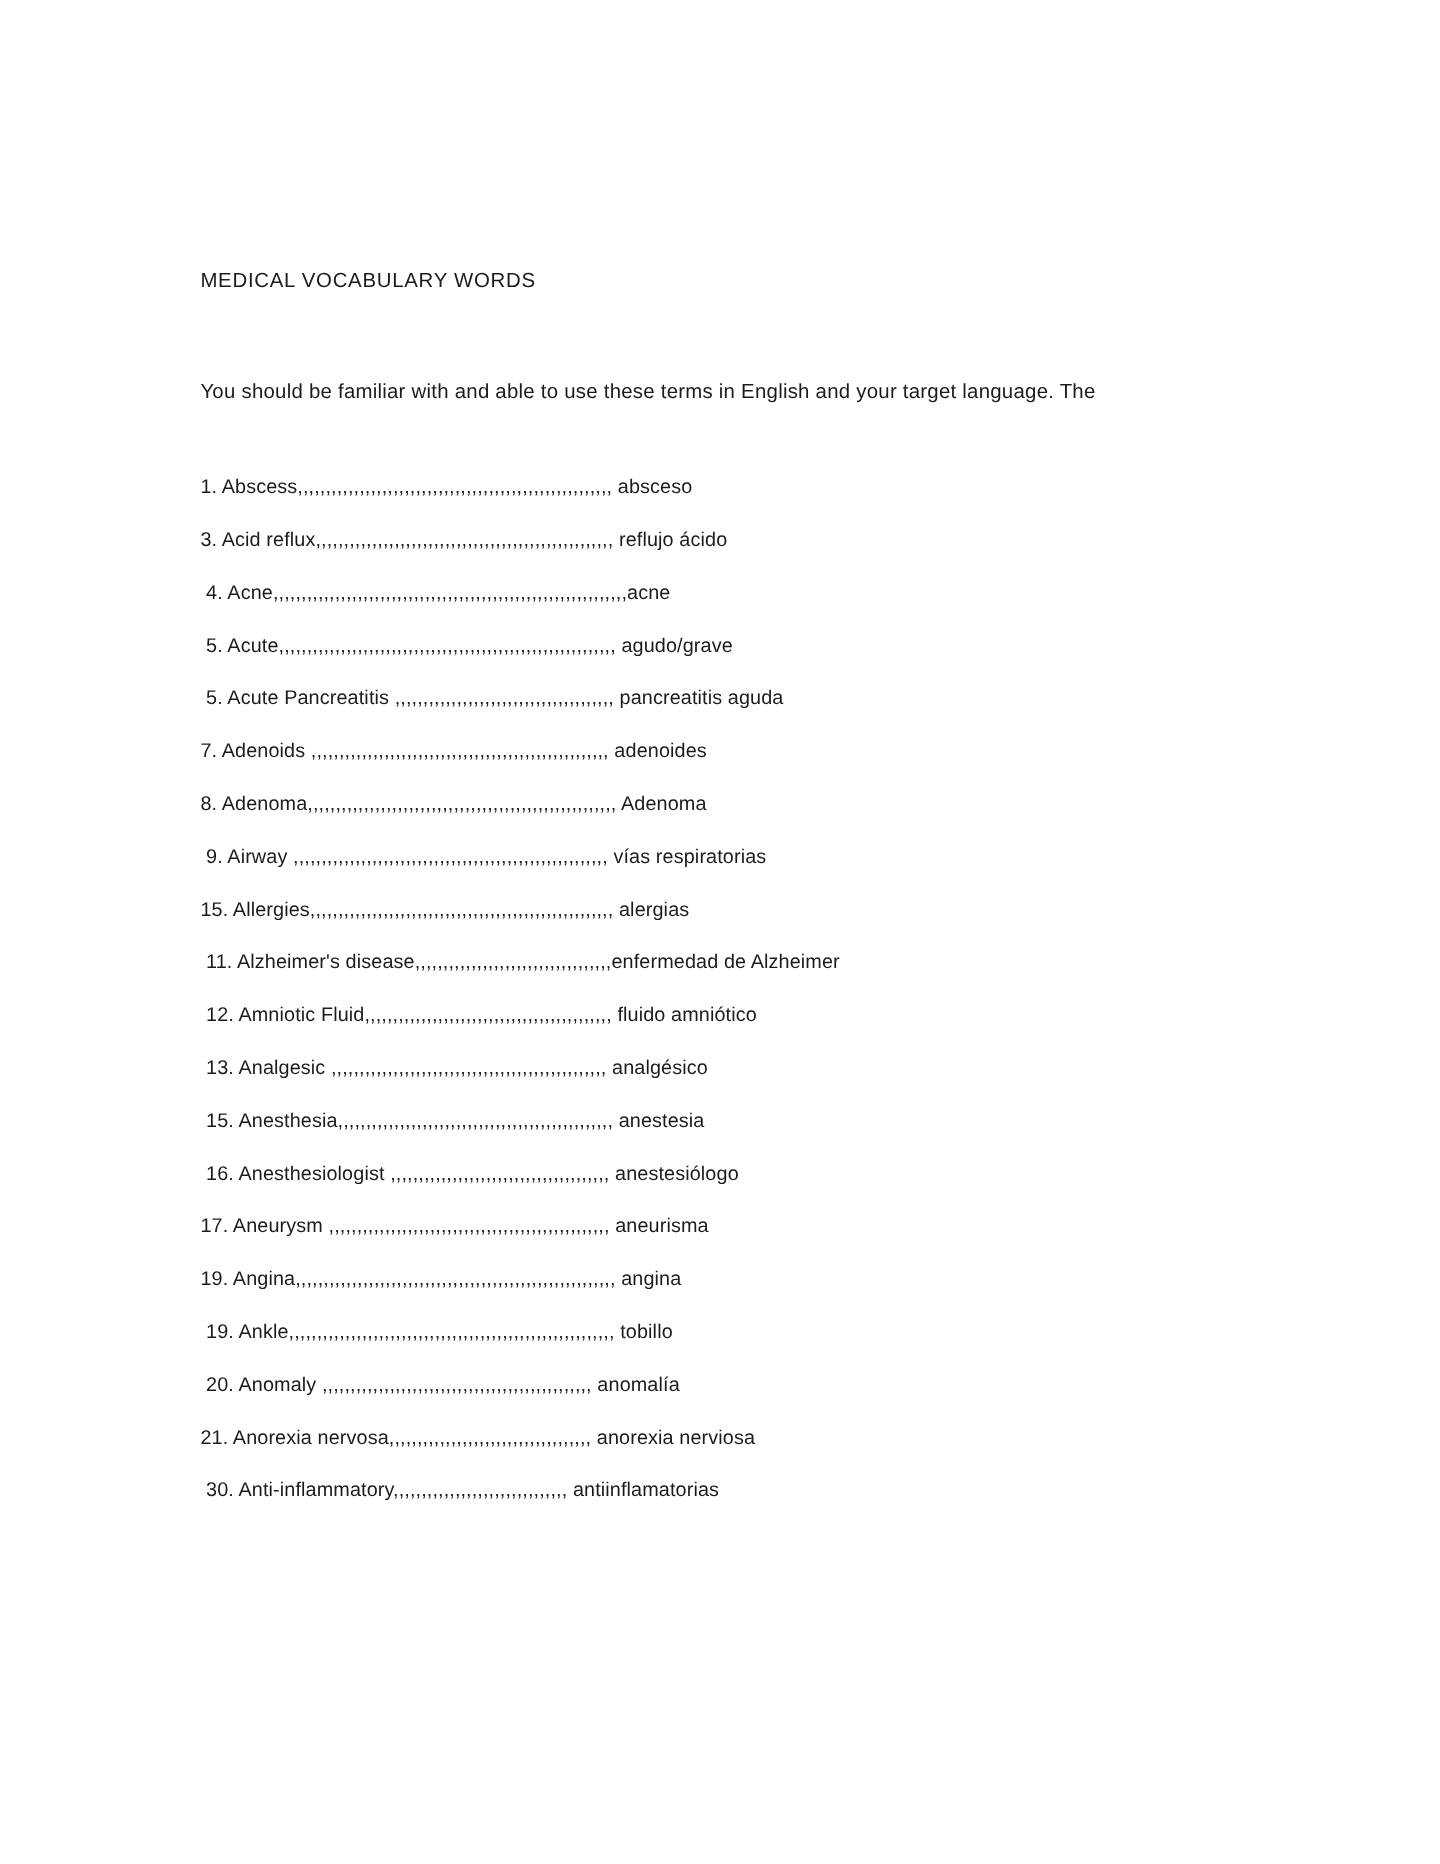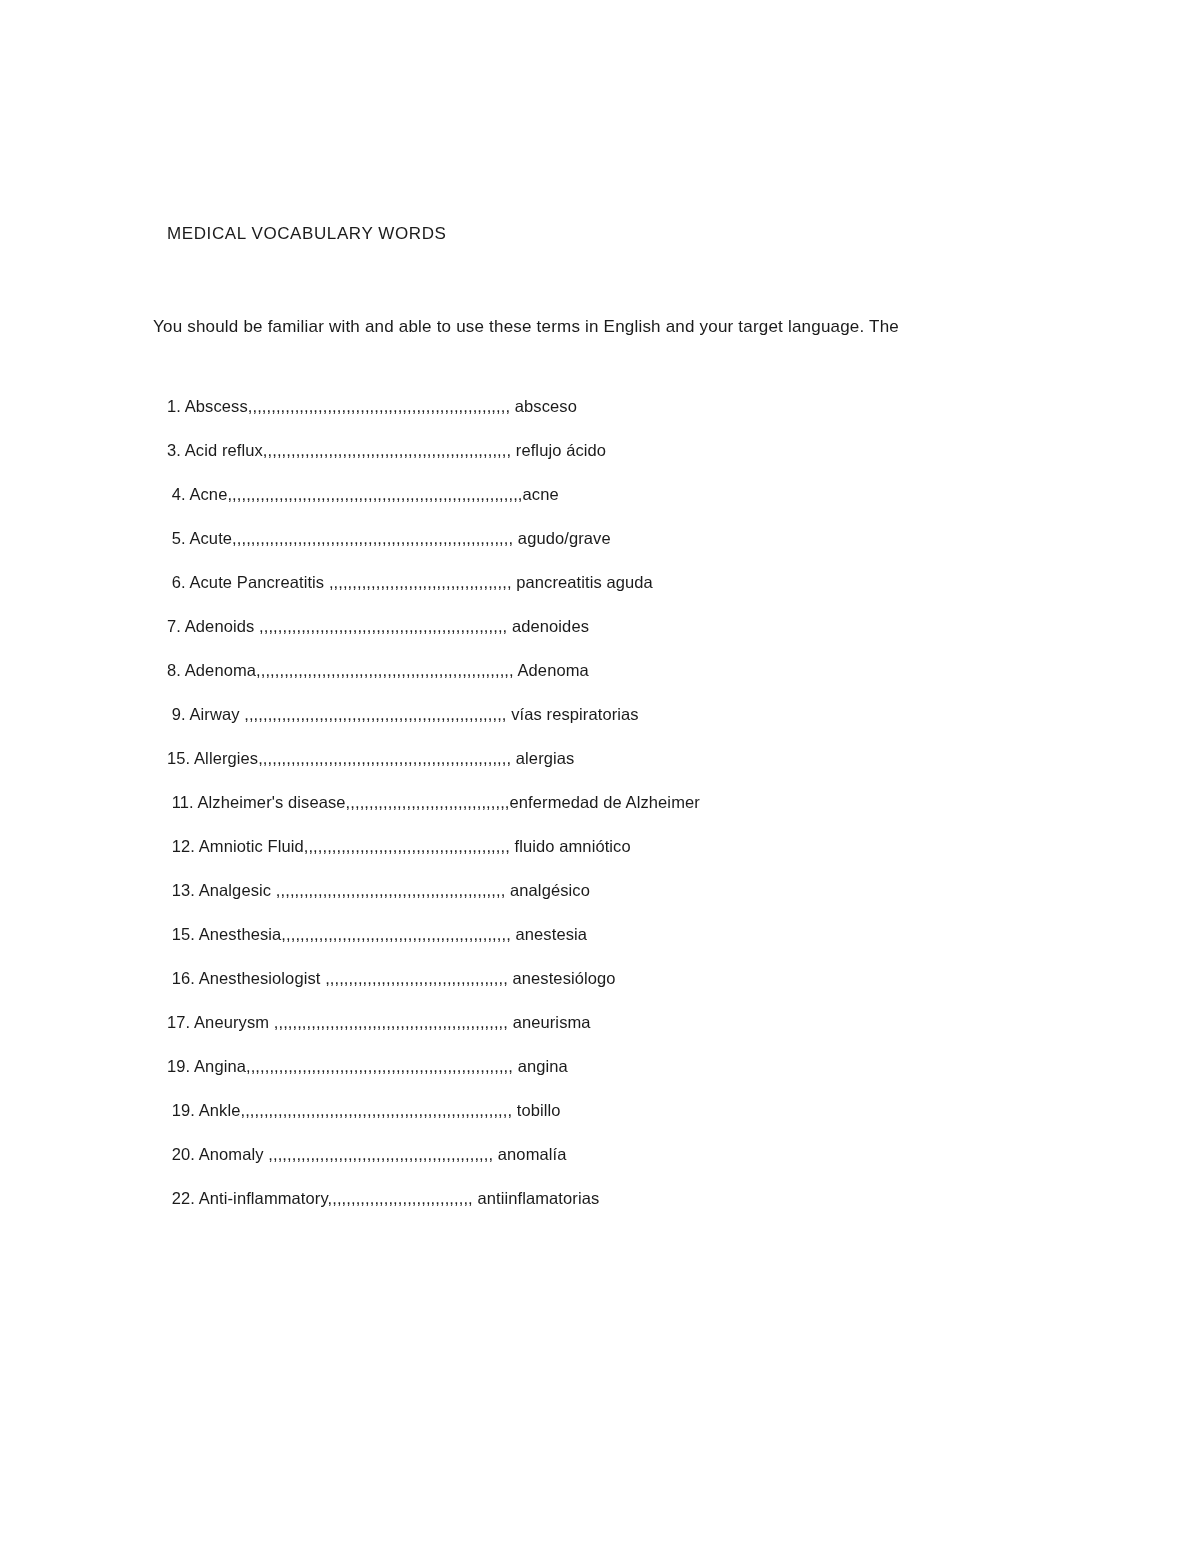--- a/index.html
+++ b/index.html
@@ -22,21 +22,21 @@
     left: 167px;
     margin: 0;
     font-size: 17px;
     font-weight: 400;
     letter-spacing: 0.6px;
     white-space: pre;
   }
   .intro {
     position: absolute;
     top: 312px;
-    left: 153px;
+    left: 167px;
     width: 880px;
     margin: 0;
     font-size: 17px;
     line-height: 29px;
     letter-spacing: 0.2px;
     white-space: pre-wrap;
   }
   .vocab-list {
     position: absolute;
     top: 384px;
@@ -57,29 +57,30 @@
 <div class="page">
   <h1 class="doc-title">MEDICAL VOCABULARY WORDS</h1>
 
   <p class="intro"><span>You should be familiar with and able to use these terms in English and your target language. The</span><br></p>
 
   <div class="vocab-list">
       <div class="list-item">1. Abscess,,,,,,,,,,,,,,,,,,,,,,,,,,,,,,,,,,,,,,,,,,,,,,,,,,,,,,,, absceso</div>
       <div class="list-item">3. Acid reflux,,,,,,,,,,,,,,,,,,,,,,,,,,,,,,,,,,,,,,,,,,,,,,,,,,,,, reflujo ácido</div>
       <div class="list-item"> 4. Acne,,,,,,,,,,,,,,,,,,,,,,,,,,,,,,,,,,,,,,,,,,,,,,,,,,,,,,,,,,,,,,,acne</div>
       <div class="list-item"> 5. Acute,,,,,,,,,,,,,,,,,,,,,,,,,,,,,,,,,,,,,,,,,,,,,,,,,,,,,,,,,,,, agudo/grave</div>
-      <div class="list-item"> 6. Acute Pancreatitis ,,,,,,,,,,,,,,,,,,,,,,,,,,,,,,,,,,,,,,, pancreatitis aguda</div>
+      <div class="list-item"> 5. Acute Pancreatitis ,,,,,,,,,,,,,,,,,,,,,,,,,,,,,,,,,,,,,,, pancreatitis aguda</div>
       <div class="list-item">7. Adenoids ,,,,,,,,,,,,,,,,,,,,,,,,,,,,,,,,,,,,,,,,,,,,,,,,,,,,, adenoides</div>
       <div class="list-item">8. Adenoma,,,,,,,,,,,,,,,,,,,,,,,,,,,,,,,,,,,,,,,,,,,,,,,,,,,,,,, Adenoma</div>
       <div class="list-item"> 9. Airway ,,,,,,,,,,,,,,,,,,,,,,,,,,,,,,,,,,,,,,,,,,,,,,,,,,,,,,,, vías respiratorias</div>
       <div class="list-item">15. Allergies,,,,,,,,,,,,,,,,,,,,,,,,,,,,,,,,,,,,,,,,,,,,,,,,,,,,,, alergias</div>
       <div class="list-item"> 11. Alzheimer's disease,,,,,,,,,,,,,,,,,,,,,,,,,,,,,,,,,,,enfermedad de Alzheimer</div>
       <div class="list-item"> 12. Amniotic Fluid,,,,,,,,,,,,,,,,,,,,,,,,,,,,,,,,,,,,,,,,,,,, fluido amniótico</div>
       <div class="list-item"> 13. Analgesic ,,,,,,,,,,,,,,,,,,,,,,,,,,,,,,,,,,,,,,,,,,,,,,,,, analgésico</div>
       <div class="list-item"> 15. Anesthesia,,,,,,,,,,,,,,,,,,,,,,,,,,,,,,,,,,,,,,,,,,,,,,,,, anestesia</div>
       <div class="list-item"> 16. Anesthesiologist ,,,,,,,,,,,,,,,,,,,,,,,,,,,,,,,,,,,,,,, anestesiólogo</div>
       <div class="list-item">17. Aneurysm ,,,,,,,,,,,,,,,,,,,,,,,,,,,,,,,,,,,,,,,,,,,,,,,,,, aneurisma</div>
       <div class="list-item">19. Angina,,,,,,,,,,,,,,,,,,,,,,,,,,,,,,,,,,,,,,,,,,,,,,,,,,,,,,,,, angina</div>
       <div class="list-item"> 19. Ankle,,,,,,,,,,,,,,,,,,,,,,,,,,,,,,,,,,,,,,,,,,,,,,,,,,,,,,,,,, tobillo</div>
       <div class="list-item"> 20. Anomaly ,,,,,,,,,,,,,,,,,,,,,,,,,,,,,,,,,,,,,,,,,,,,,,,, anomalía</div>
-      <div class="list-item"> 22. Anti-inflammatory,,,,,,,,,,,,,,,,,,,,,,,,,,,,,,, antiinflamatorias</div>
+      <div class="list-item">21. Anorexia nervosa,,,,,,,,,,,,,,,,,,,,,,,,,,,,,,,,,,,, anorexia nerviosa</div>
+      <div class="list-item"> 30. Anti-inflammatory,,,,,,,,,,,,,,,,,,,,,,,,,,,,,,, antiinflamatorias</div>
     </div>
 </div>
 
 </body></html>

